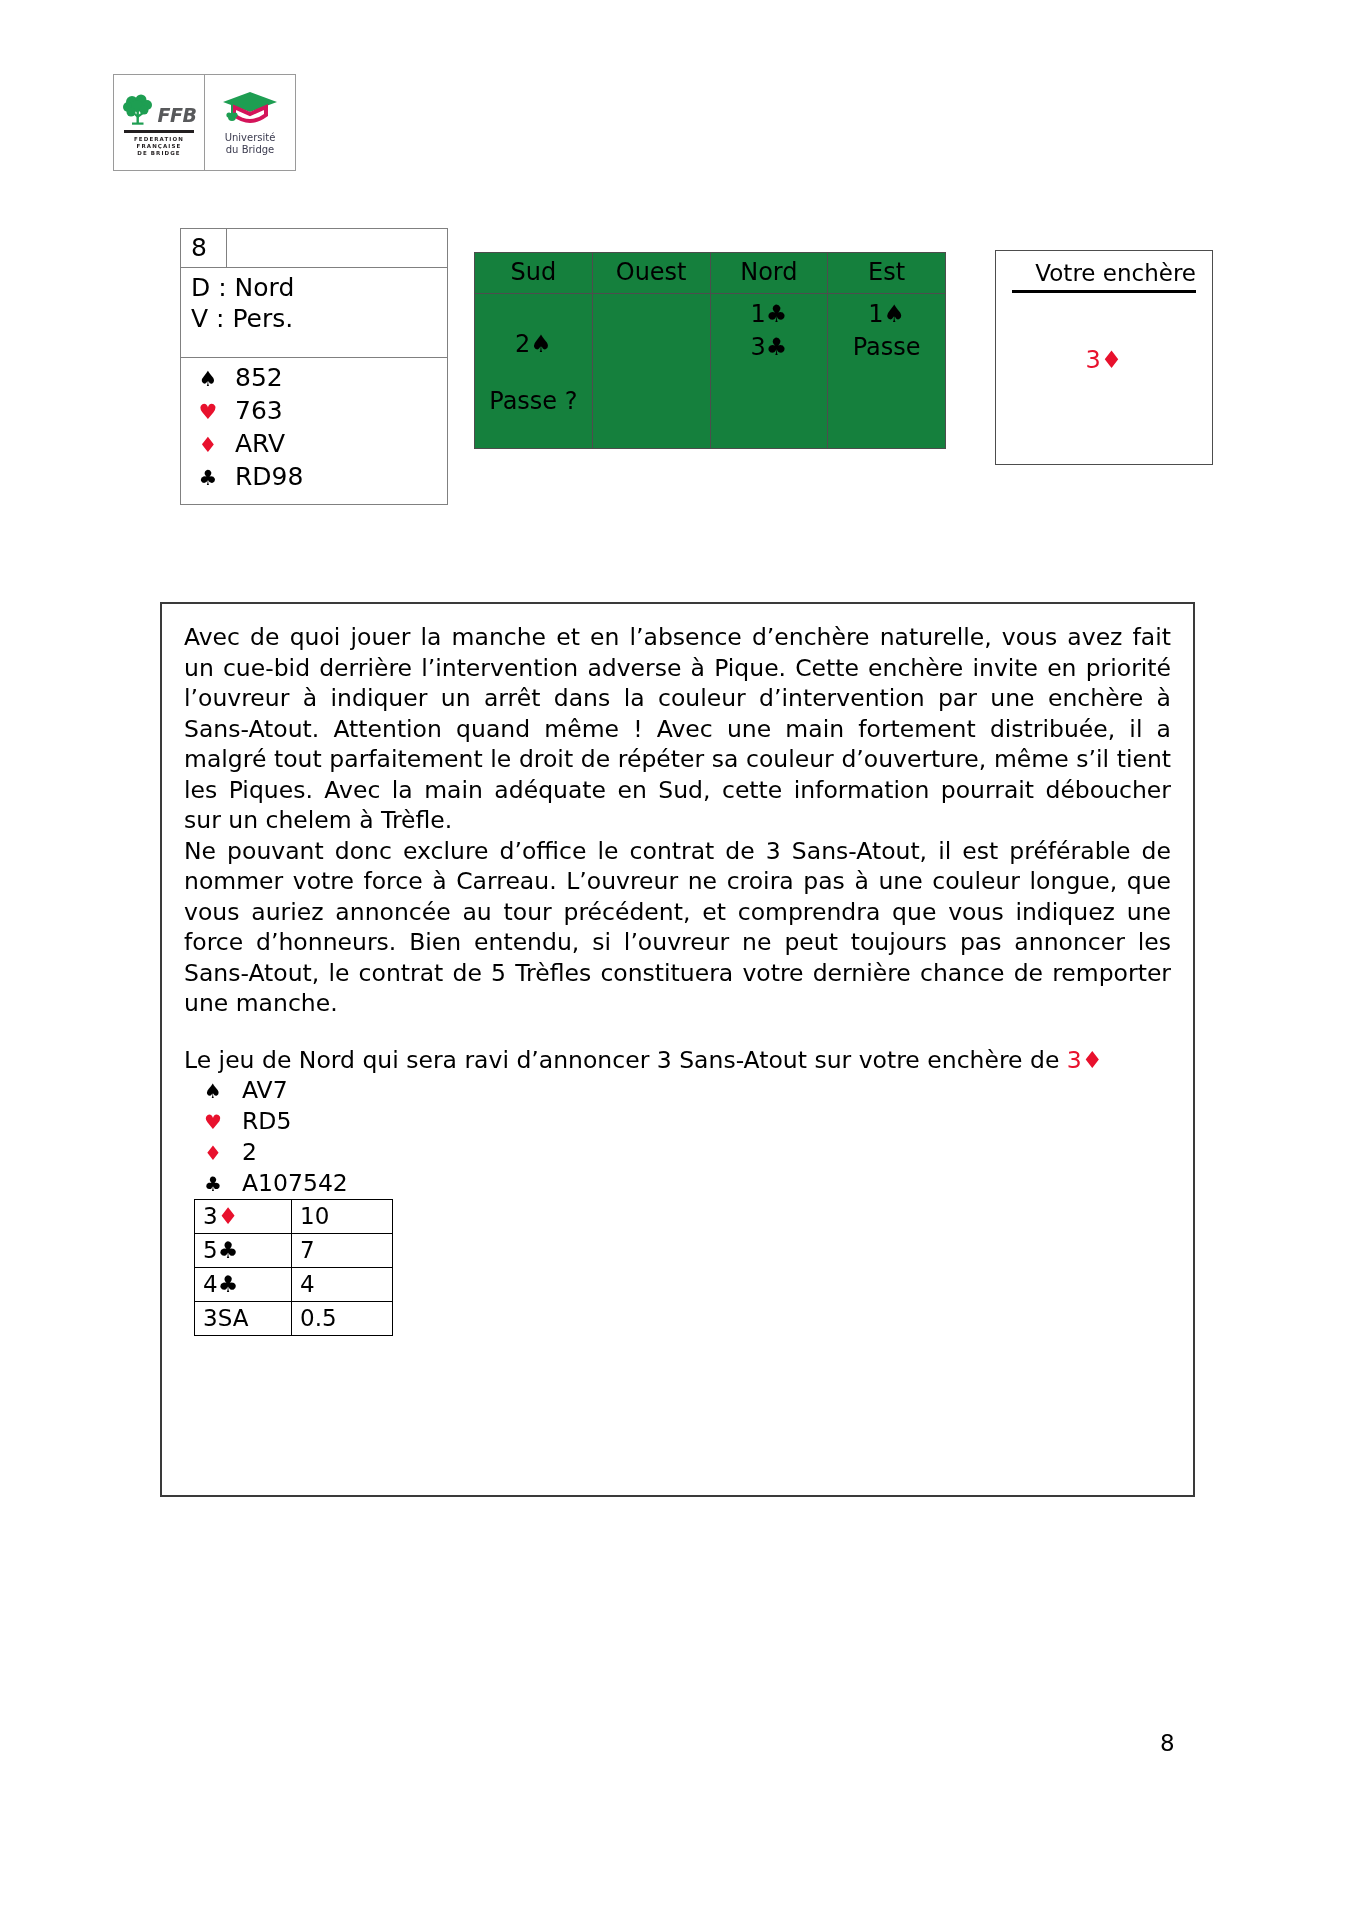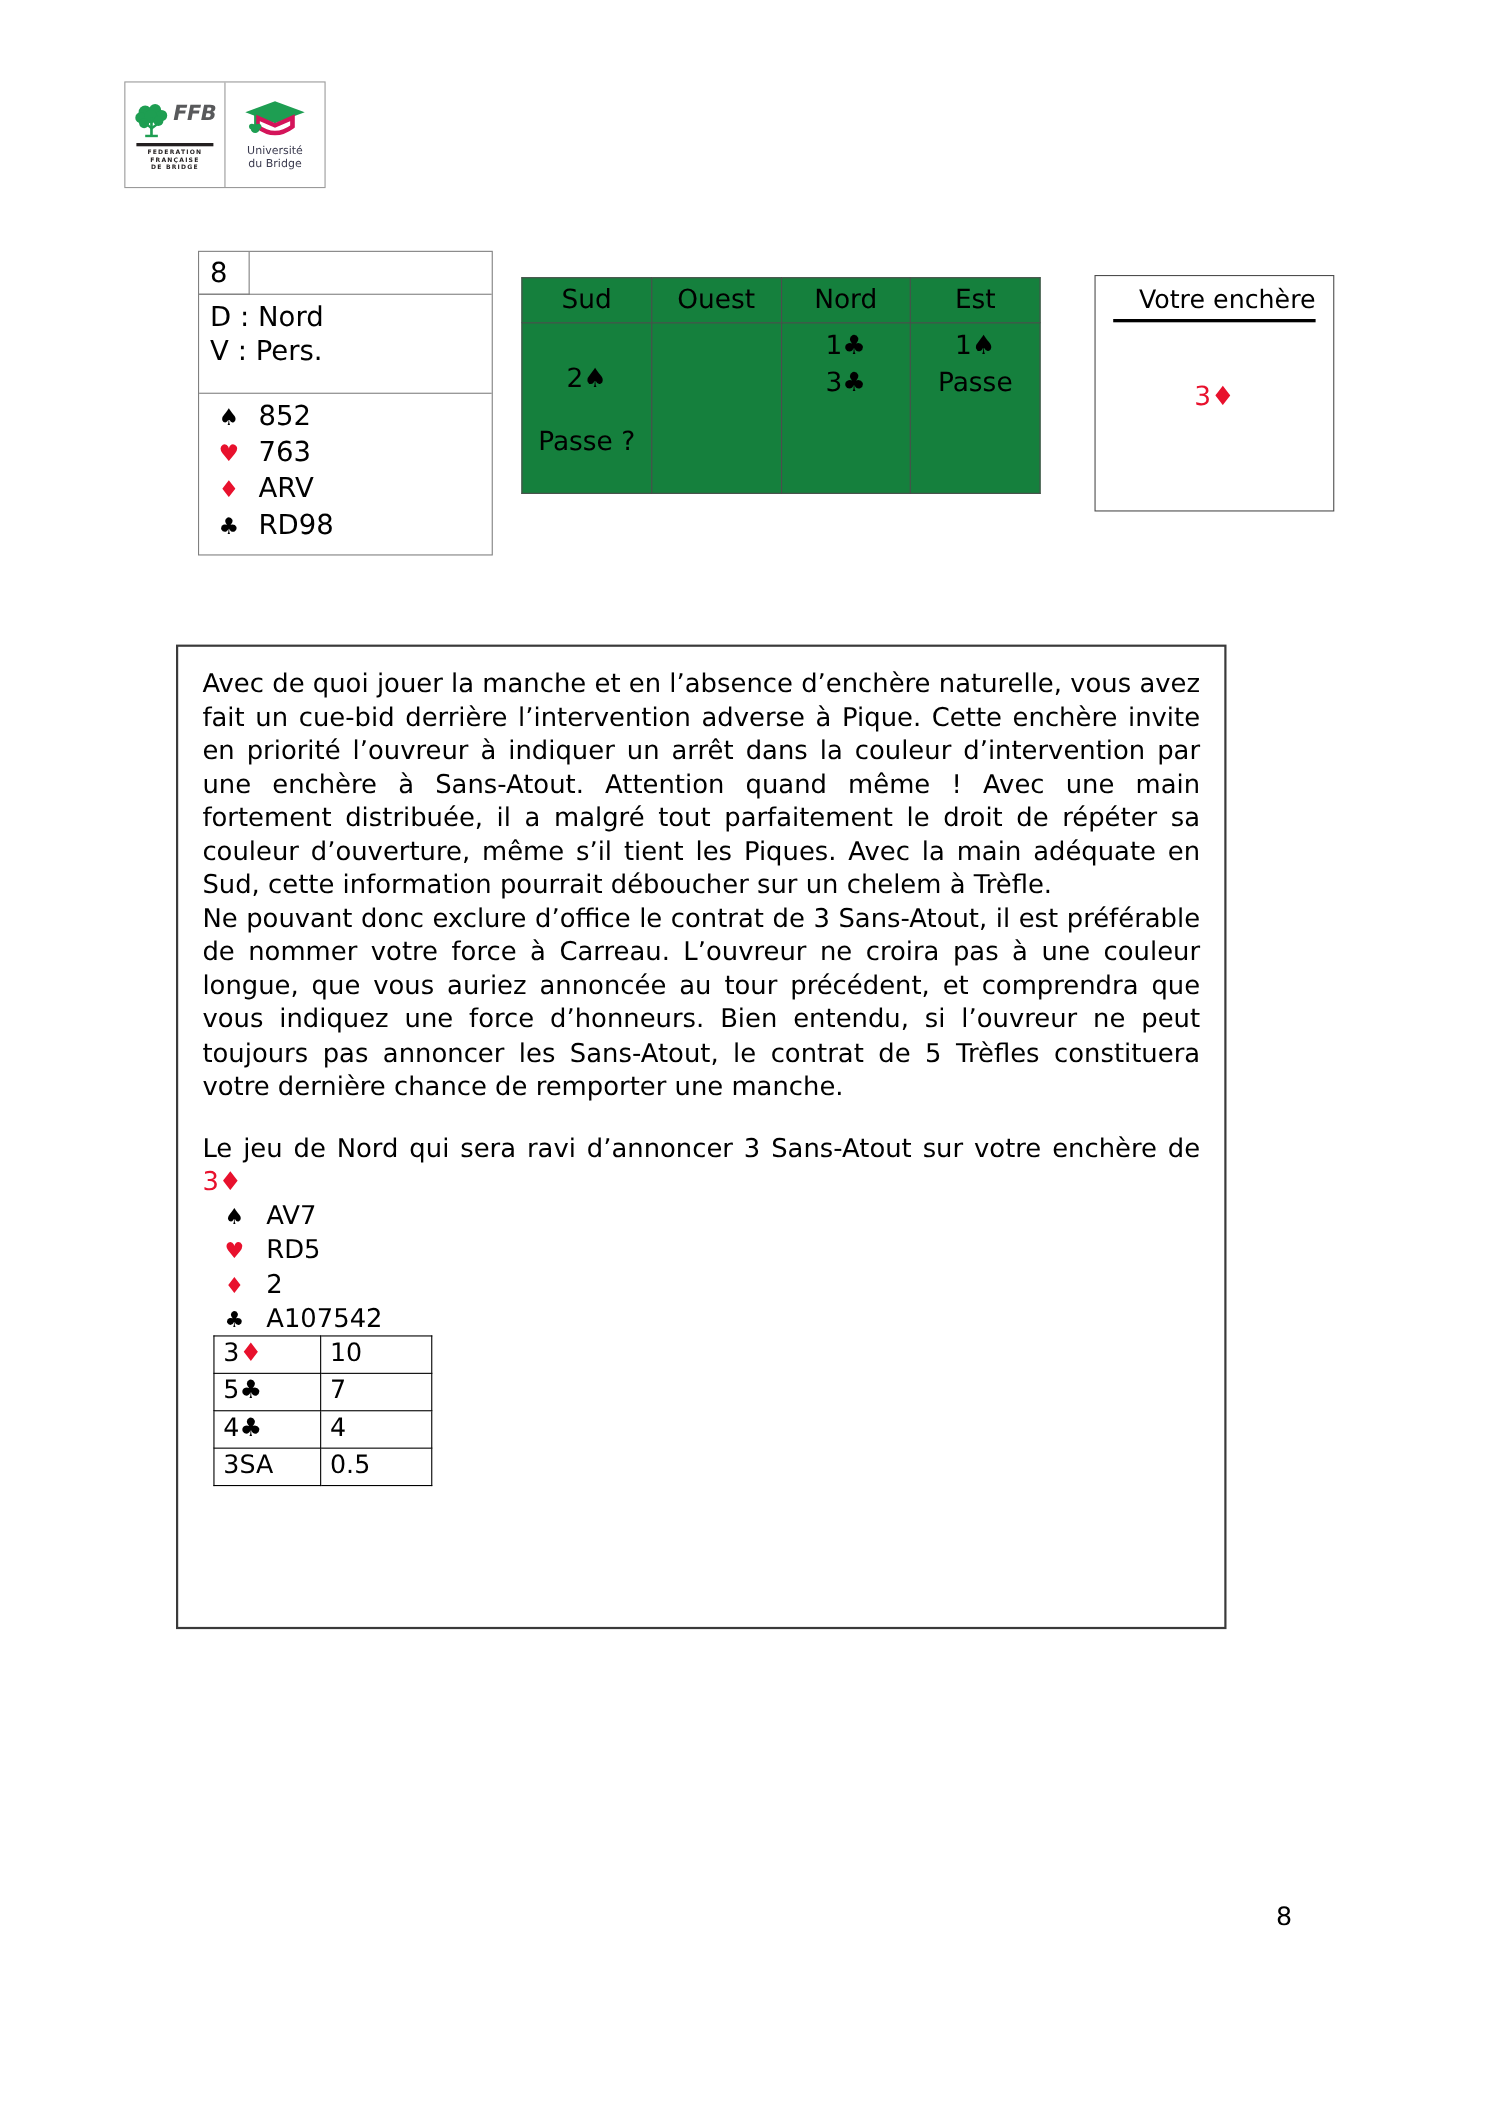--- a/index.html
+++ b/index.html
@@ -47,21 +47,21 @@
   }
   .ffb-tree { display:block; }
   .ffb-word {
     font-family: "DejaVu Sans", sans-serif;
     font-weight: bold;
     font-style: italic;
     font-size: 19px;
     color: #58595b;
     letter-spacing: -0.5px;
     line-height: 1;
-    margin-bottom: 14px;
+    margin-bottom: 2px;
   }
   .ffb-rule {
     width: 70px;
     height: 3px;
     background: #231f20;
     margin: 3px 0 3px 0;
   }
   .ffb-sub {
     font-size: 5.5px;
     line-height: 7px;
@@ -194,22 +194,22 @@
   .your-bid-value {
     text-align: center;
     font-size: 24px;
     margin-top: 53px;
   }
 
   
   .explain {
     position: absolute;
     left: 160px;
-    top: 586px;
-    width: 955px;
+    top: 602px;
+    width: 1035px;
     height: 895px;
     border: 2px solid #3a3a3a;
     box-sizing: border-box;
     background: #ffffff;
     padding: 18px 22px 0 22px;
   }
   .explain p {
     margin: 0;
     font-size: 23.5px;
     line-height: 30.5px;

